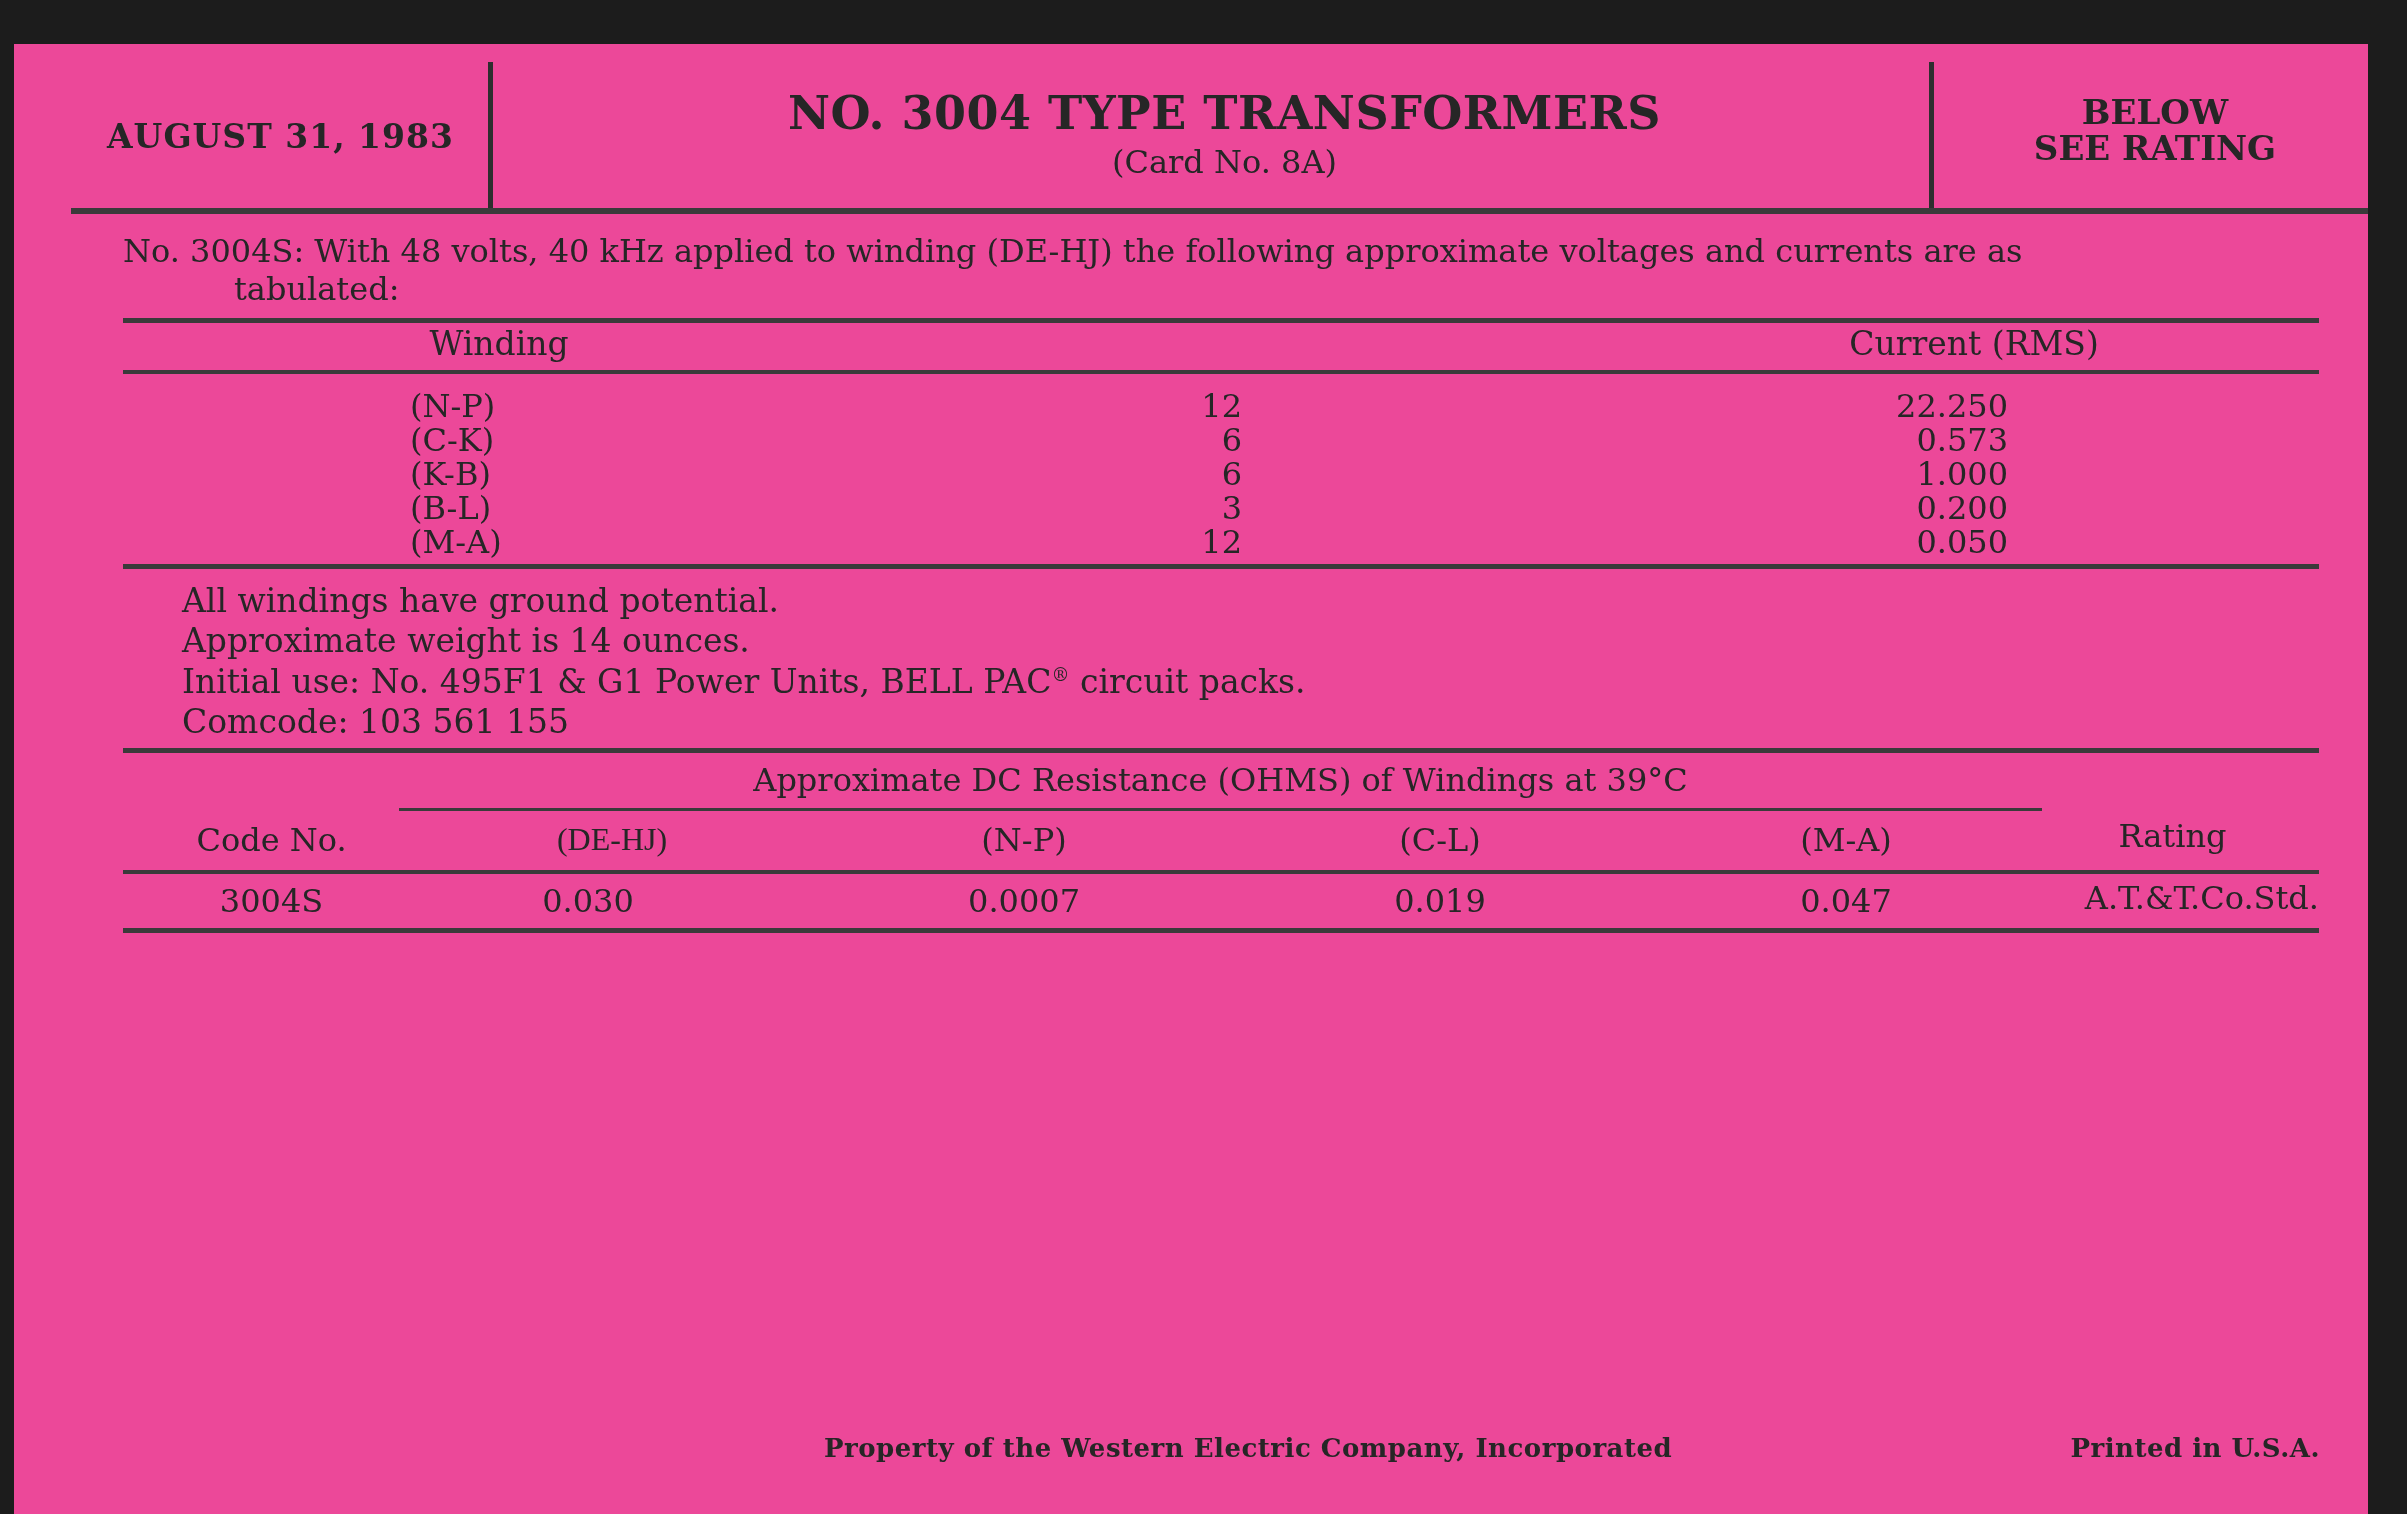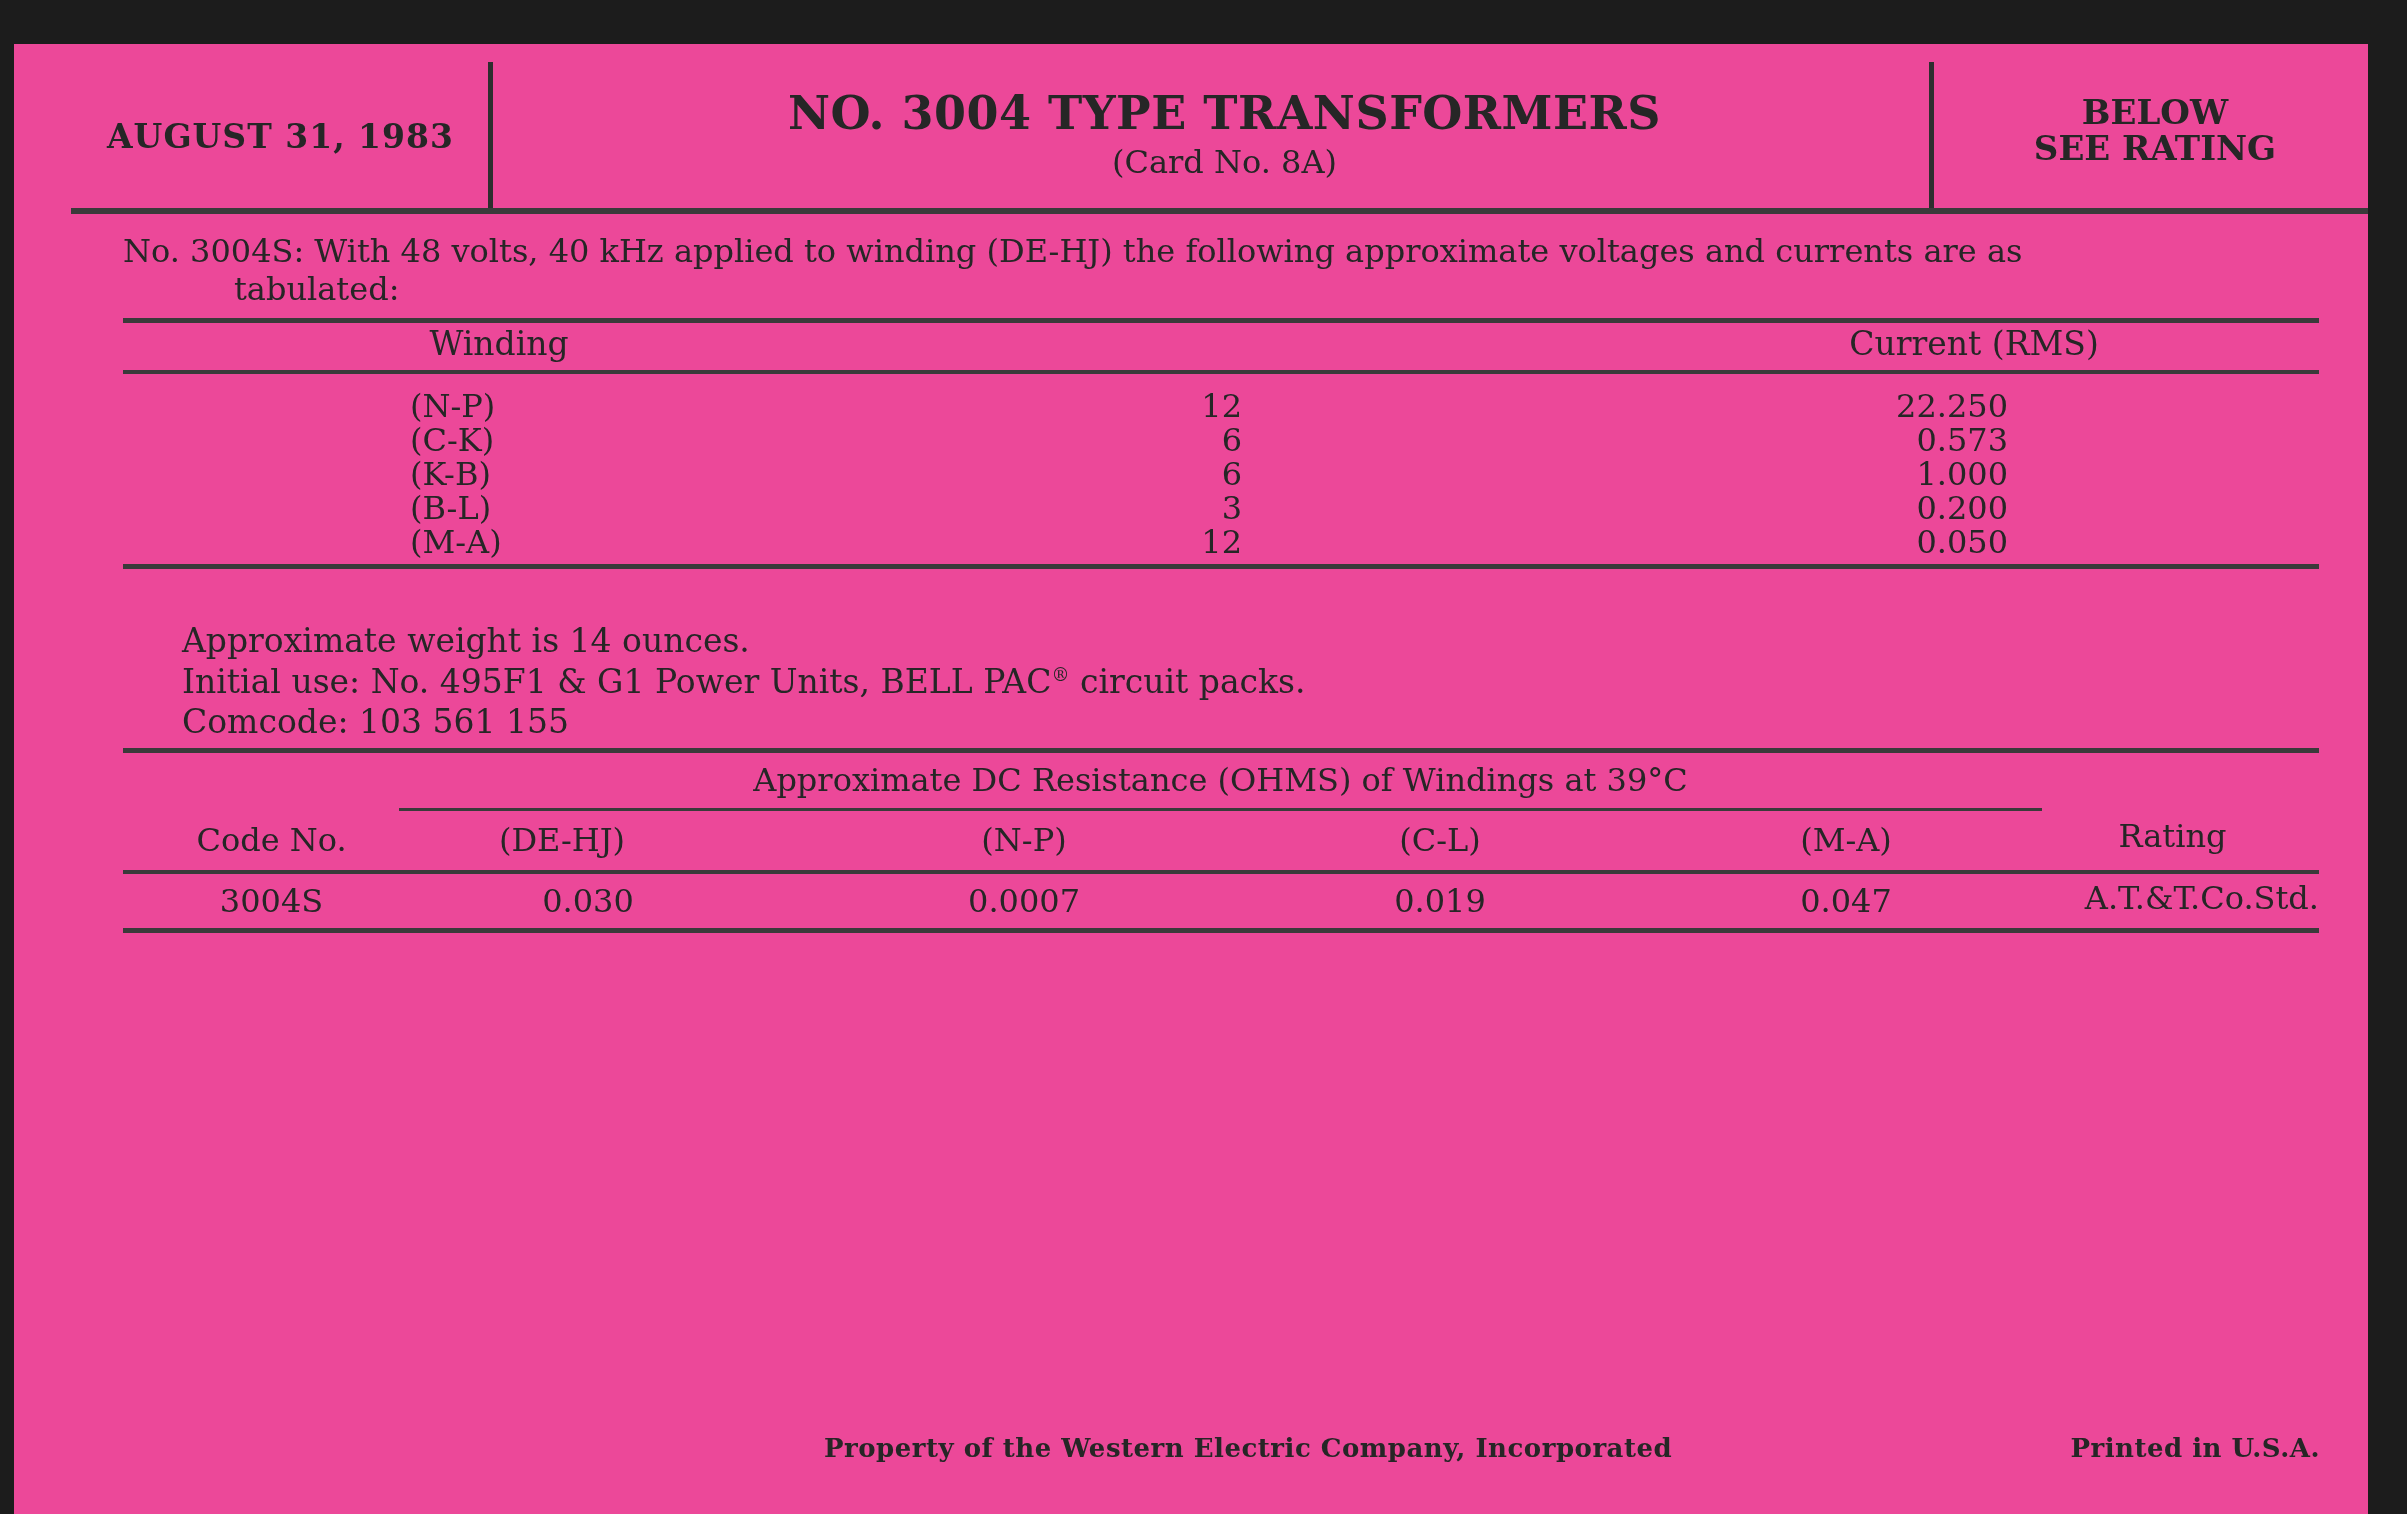--- a/index.html
+++ b/index.html
@@ -73,30 +73,31 @@
   </div>
   <div class="abs t1-cell r" style="left:1841px; top:345px; width:153px;">
     <div>22.250</div>
     <div>0.573</div>
     <div>1.000</div>
     <div>0.200</div>
     <div>0.050</div>
   </div>
   <div class="rule" style="left:109px; top:520px; width:2196px; height:5px;"></div>
 
+  <div class="abs note" style="top:537px;">All windings have ground potential.</div>
   <div class="abs note" style="top:577px;">Approximate weight is 14 ounces.</div>
   <div class="abs note" style="top:618px;"><span>Initial use: No. 495F1 &amp; G1 Power Units, BELL PAC</span><sup>®</sup><span> circuit packs.</span></div>
   <div class="abs note" style="top:658px;">Comcode: 103 561 155</div>
 
   <div class="rule" style="left:109px; top:704px; width:2196px; height:5px;"></div>
   <div class="abs t2 c" style="left:385px; width:1643px; top:717px;">Approximate DC Resistance (OHMS) of Windings at 39°C</div>
   <div class="rule" style="left:385px; top:764px; width:1643px; height:3px;"></div>
 
   <div class="abs t2 c" style="left:129px; width:257px; top:777px;">Code No.</div>
-  <div class="abs t2 c" style="left:439px; width:218px; top:777px;">(DE-HJ)</div>
+  <div class="abs t2 c" style="left:489px; width:218px; top:777px;font-family:Liberation Serif, serif;">(DE-HJ)</div>
   <div class="abs t2 c" style="left:901px; width:218px; top:777px;">(N-P)</div>
   <div class="abs t2 c" style="left:1317px; width:218px; top:777px;">(C-L)</div>
   <div class="abs t2 c" style="left:1723px; width:218px; top:777px;">(M-A)</div>
   <div class="abs t2 c" style="left:2030px; width:257px; top:773px;">Rating</div>
   <div class="rule" style="left:109px; top:826px; width:2196px; height:4px;"></div>
 
   <div class="abs t2 c" style="left:129px; width:257px; top:838px;">3004S</div>
   <div class="abs t2 c" style="left:465px; width:218px; top:838px;">0.030</div>
   <div class="abs t2 c" style="left:901px; width:218px; top:838px;">0.0007</div>
   <div class="abs t2 c" style="left:1317px; width:218px; top:838px;">0.019</div>

